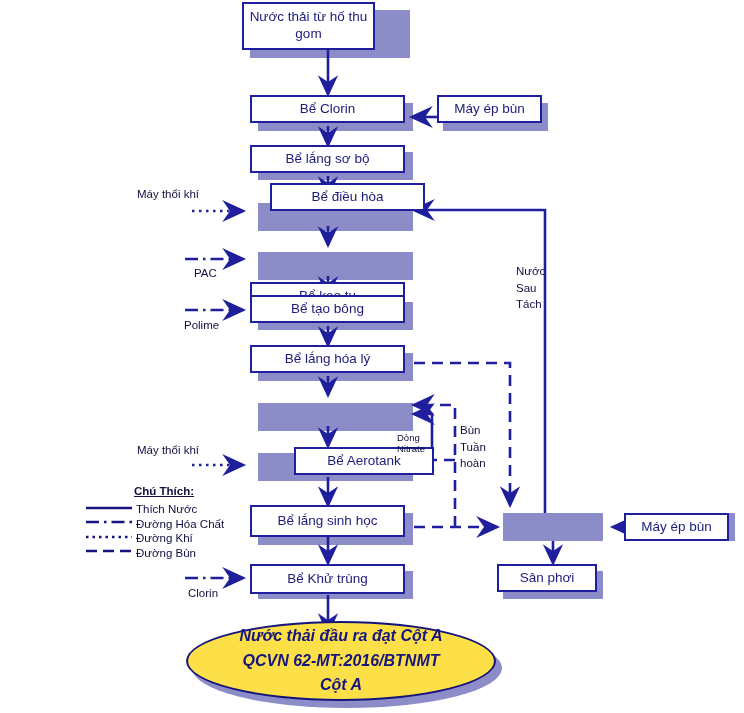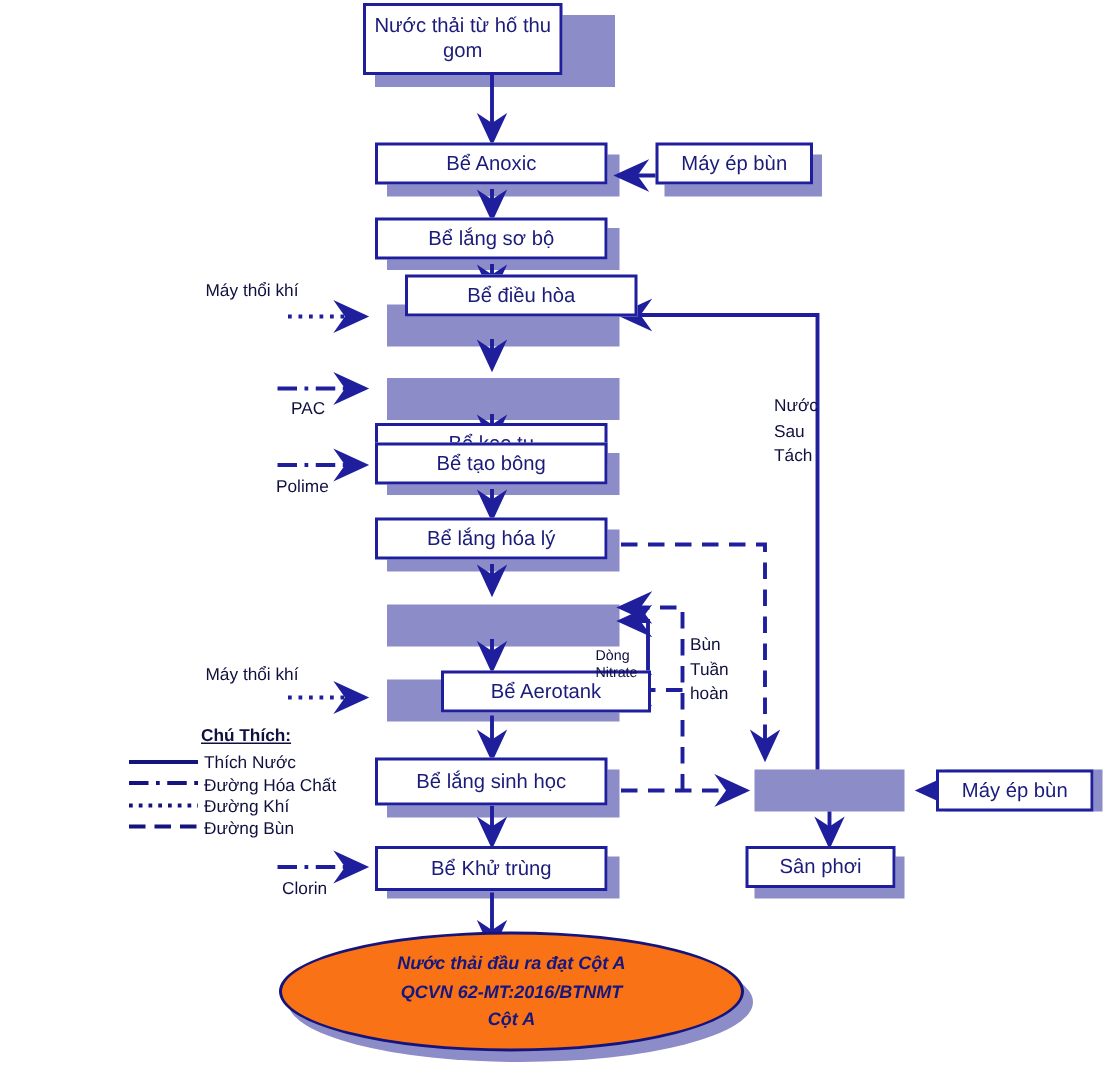--- a/index.html
+++ b/index.html
@@ -11,25 +11,25 @@
   .box{position:absolute;box-sizing:border-box;background:#ffffff;
        border:2.5px solid #1f1f9e;display:flex;align-items:center;
        justify-content:center;text-align:center;z-index:6;
        font-size:13.5px;color:#1b1b7a;line-height:1.25;padding:2px 4px;}
   .shadow{position:absolute;background:#8c8cc8;z-index:3;}
 
   .ghost{position:absolute;z-index:4;color:#8a8ac6;font-size:13.5px;
          text-align:center;width:100%;left:0;}
 
   
-  .ellipse{position:absolute;box-sizing:border-box;background:#f97316;
+  .ellipse{position:absolute;box-sizing:border-box;background:#fde047;
            border:2.5px solid #14147c;border-radius:50%;z-index:6;
            display:flex;align-items:center;justify-content:center;
            text-align:center;font-style:italic;font-weight:bold;
-           font-size:12px;color:#16167f;line-height:1.55;}
+           font-size:16px;color:#16167f;line-height:1.55;}
   .ellipse-shadow{position:absolute;background:#8c8cc8;border-radius:50%;z-index:3;}
 
   
   .lbl{position:absolute;font-size:11.5px;color:#10103f;z-index:8;
        white-space:pre-line;line-height:1.45;}
   .lbl.small{font-size:9.5px;line-height:1.2;}
   .legend-title{position:absolute;font-size:11.5px;font-weight:bold;
                 color:#10103f;text-decoration:underline;z-index:8;}
 
   
@@ -118,21 +118,21 @@
       <path d="M86,537 L132,537" stroke-dasharray="2.5,4"></path>
       <path d="M86,551 L132,551" stroke-dasharray="11,6"></path>
     </g>
   </svg>
 
   <div class="box" style="left:242px;top:2px;width:133px;height:48px;">
     <span>Nước thải từ hố thu gom</span>
   </div>
 
   <div class="box" style="left:250px;top:95px;width:155px;height:28px;">
-    <span>Bể Anoxic</span>
+    <span>Bể Clorin</span>
   </div>
 
   <div class="box" style="left:250px;top:145px;width:155px;height:28px;align-items:center;">
     <span>Bể lắng sơ bộ</span>
   </div>
 
   <div class="box" style="left:250px;top:183px;width:155px;height:28px;margin-left:20px;">
     <span>Bể điều hòa</span>
   </div>
 

